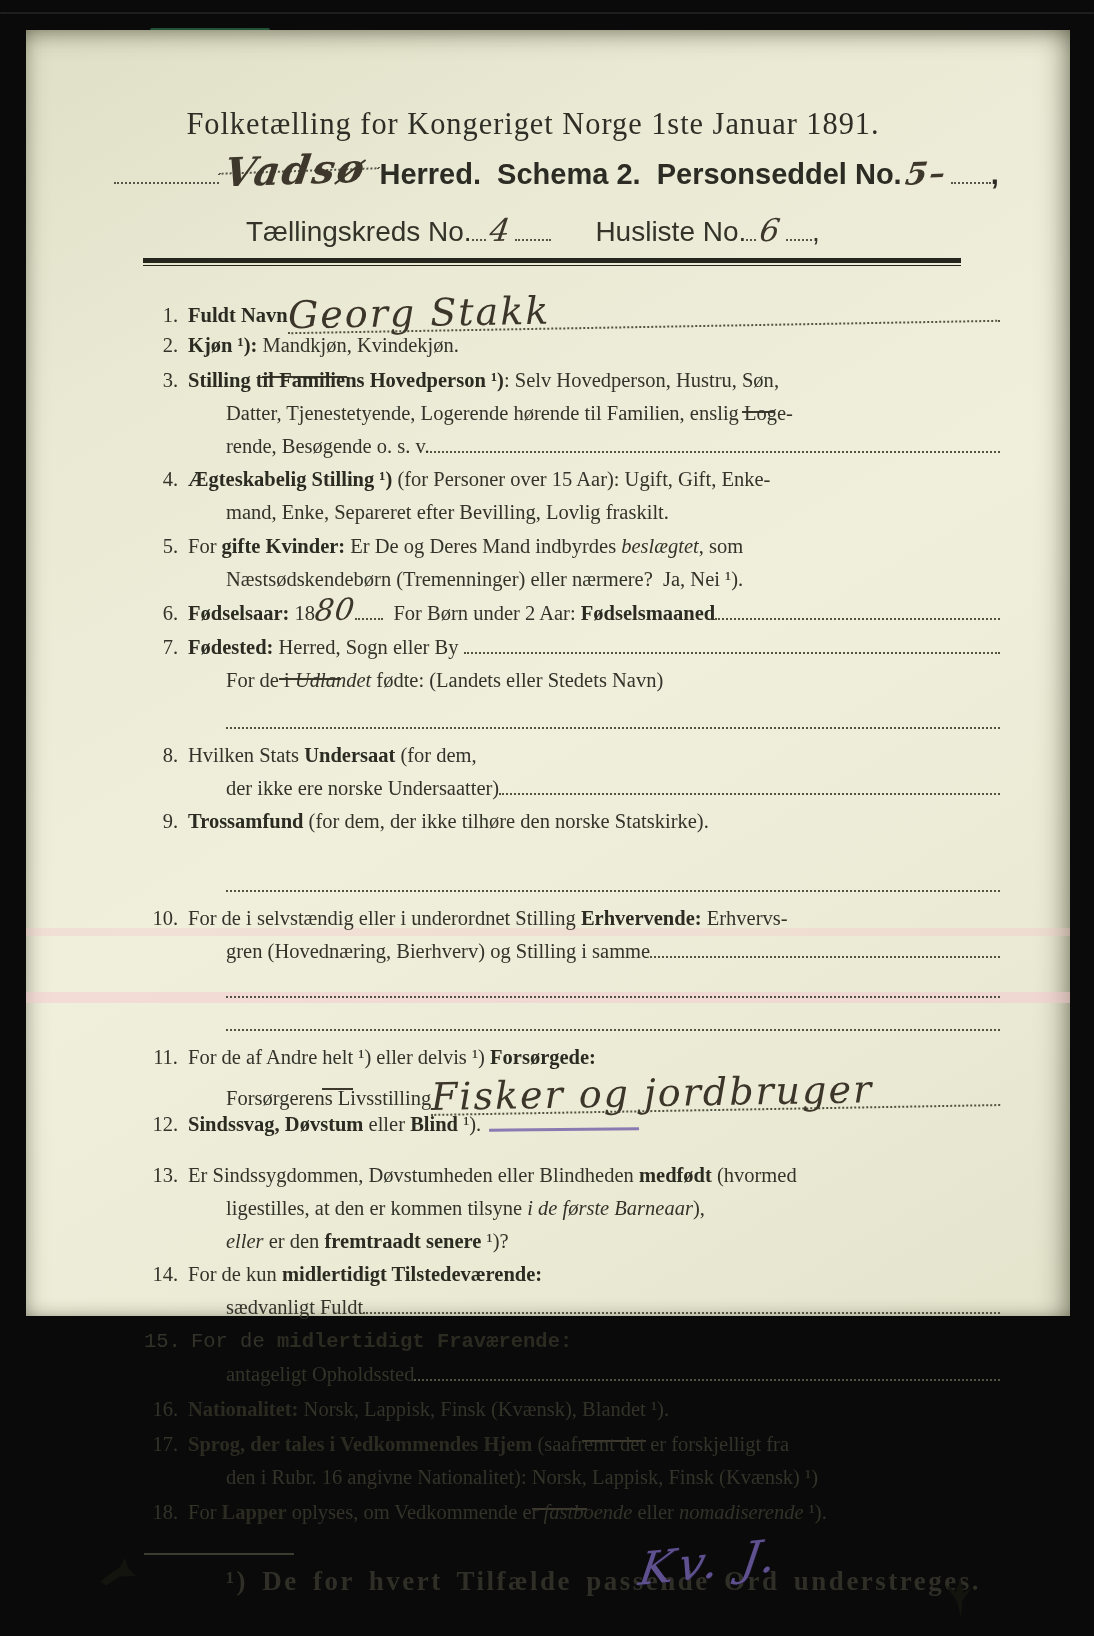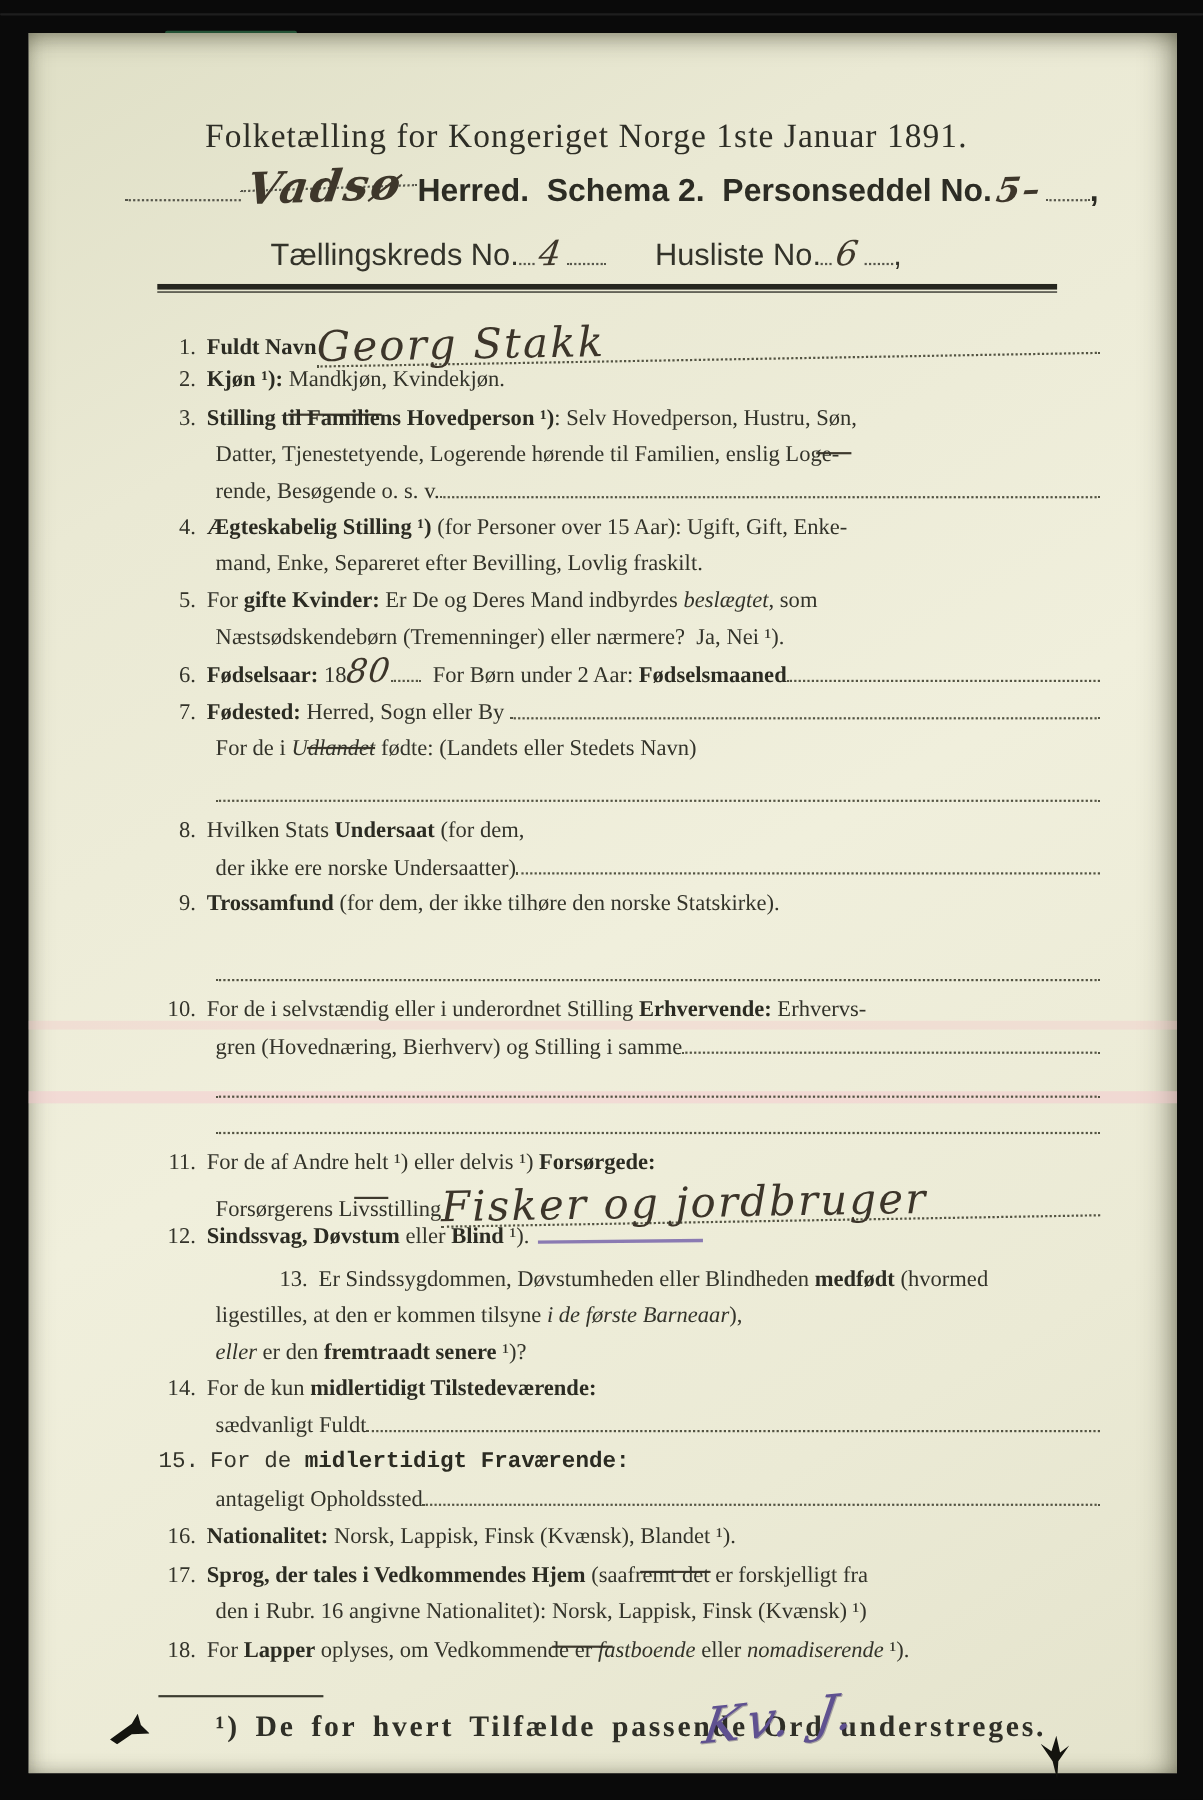--- a/index.html
+++ b/index.html
@@ -5,21 +5,21 @@
   html,body{margin:0;padding:0;}
   body{
     width:1094px;height:1636px;position:relative;overflow:hidden;
     background:#0a0a0a;
     font-family:"Liberation Serif","DejaVu Serif",serif;
   }
   
   .streak{position:absolute;border-radius:2px;}
   
   .paper{
-    position:absolute;left:26px;top:30px;width:1044px;height:1582px;
+    position:absolute;left:26px;top:30px;width:1044px;height:1286px;
     background:linear-gradient(150deg,#dfdfc6 0%,#eae9d4 22%,#f0efdc 52%,#ebead5 78%,#e4e3cc 100%);
     box-shadow:inset -20px 0 26px -14px rgba(55,55,35,.5),
                inset 0 16px 24px -14px rgba(55,55,35,.55),
                inset 16px 0 22px -16px rgba(55,55,35,.35),
                inset 0 -10px 18px -12px rgba(55,55,35,.35);
     color:#34342a;
   }
   .pink-band{position:absolute;left:0;right:0;pointer-events:none;}
   .title{
     position:absolute;top:76px;left:0;right:30px;text-align:center;
@@ -37,21 +37,21 @@
   }
   .hand-vadso{font-size:40px;border-bottom:2px dotted #55554a;padding:0 14px 0 6px;}
   .hand-no{font-size:31px;padding:0 4px;}
   .rule{
     position:absolute;top:228px;left:117px;width:818px;height:7px;
     background:linear-gradient(to bottom,#26261f 0,#26261f 5px,rgba(38,38,31,0) 5px);
     border-bottom:1px solid rgba(38,38,31,.4);
   }
   .items{position:absolute;top:266px;left:0;right:0;padding:0 70px 0 118px;}
   .line{display:flex;align-items:baseline;height:33px;font-size:20.5px;color:#33332a;}
-  .line.cont{margin-left:52px;}
+  .line.cont{margin-left:82px;}
   .num{flex:0 0 44px;padding-right:10px;box-sizing:border-box;text-align:right;}
   .sg-p{white-space:pre;}
   .sg-b{font-weight:bold;white-space:pre;color:#2b2b22;}
   .sg-i{font-style:italic;white-space:pre;}
   .sg-u{white-space:pre;border-bottom:2.5px solid #3e392d;padding-bottom:19px;}
   .sg-d{flex:1 1 auto;min-width:24px;border-bottom:2px dotted #535342;align-self:baseline;height:.8em;}
   .sg-df{flex:0 0 auto;border-bottom:2px dotted #535342;align-self:baseline;height:.8em;}
   .sg-h{font-family:"DejaVu Serif","Liberation Serif",serif;font-style:italic;font-size:30px;
         color:#3c352a;display:inline-block;transform:skewX(-9deg) rotate(-2deg);letter-spacing:1px;line-height:0;}
   .sg-hf{flex:1 1 auto;border-bottom:2px dotted #535342;height:.8em;align-self:baseline;
@@ -226,21 +226,21 @@
         <span class="sg-hf">Fisker og jordbruger</span>
       </div>
       <div class="line" style="margin-top: 1px;">
         <span class="num">12.</span>
         <span class="sg-b">Sindssvag, Døvstum</span>
         <span class="sg-p">&nbsp;eller&nbsp;</span>
         <span class="sg-b">Blind</span>
         <span class="sg-p">&nbsp;¹).</span>
         <span class="sg-pl" style="width: 150px;"></span>
       </div>
-      <div class="line" style="margin-top: 6px; justify-content: center;">
+      <div class="line" style="margin-top: 18px;">
         <span class="num">13.</span>
         <span class="sg-p">Er Sindssygdommen, Døvstumheden eller Blindheden&nbsp;</span>
         <span class="sg-b">medfødt</span>
         <span class="sg-p">&nbsp;(hvormed</span>
       </div>
       <div class="line cont">
         <span class="sg-p">ligestilles, at den er kommen tilsyne&nbsp;</span>
         <span class="sg-i">i de første Barneaar</span>
         <span class="sg-p">),</span>
       </div>

